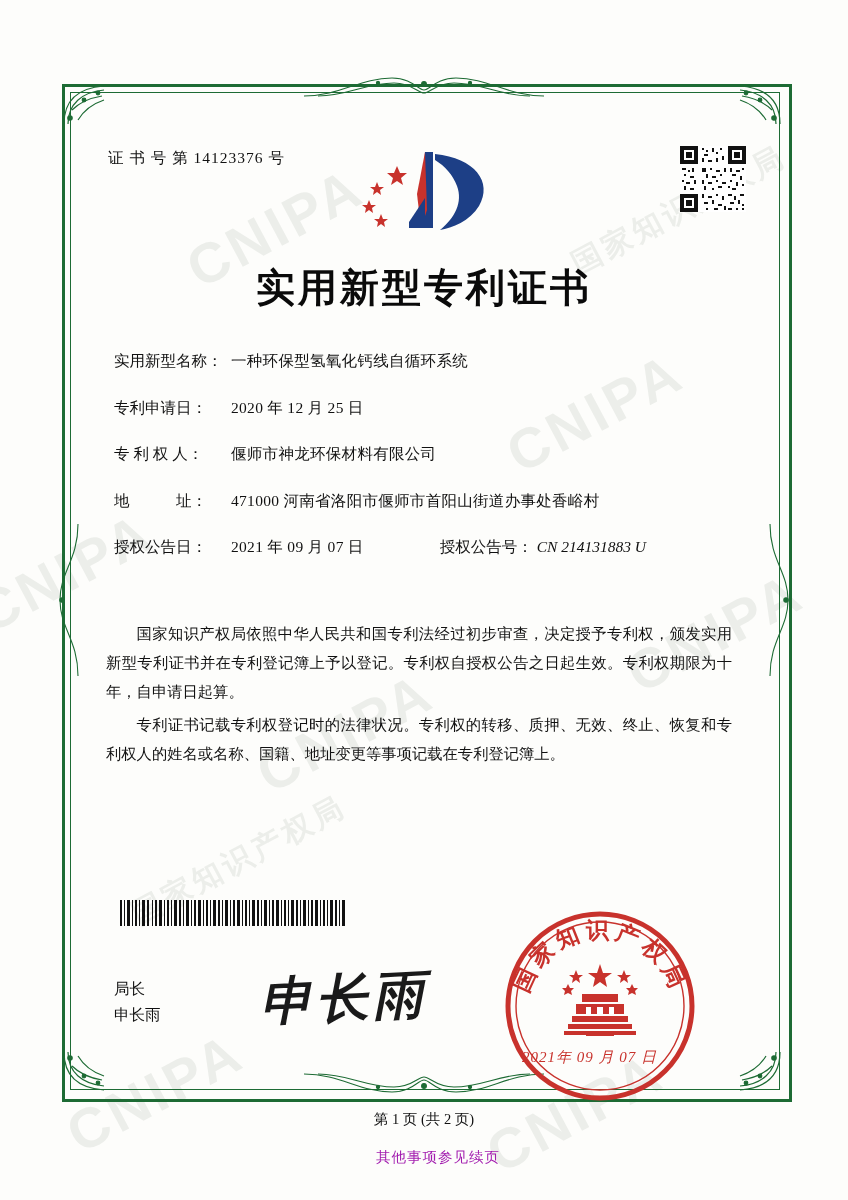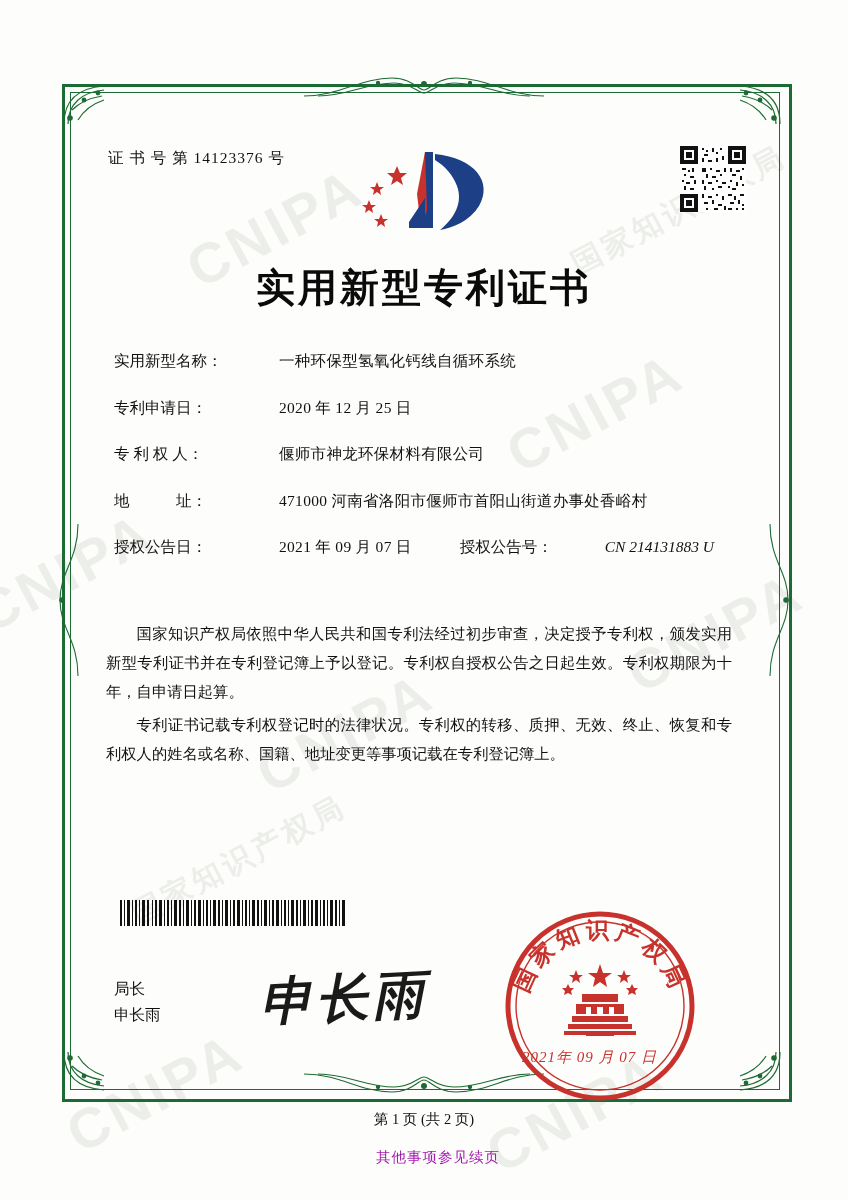--- a/index.html
+++ b/index.html
@@ -120,35 +120,35 @@
     left: 44px;
     right: 40px;
     top: 255px;
   }
   .field-row {
     display: flex;
     align-items: baseline;
     margin-bottom: 25.5px;
     font-size: 15.5px;
     color: #111;
-    gap: 48px;
   }
   .field-label {
     width: 106px;
     flex: 0 0 106px;
     letter-spacing: 0px;
     white-space: nowrap;
   }
   .field-value {
     flex: 1;
     letter-spacing: 0.3px;
     margin-left: 11px;
   }
   .field-row.two-col .field-value { flex: 0 0 auto; }
   .second-label {
+    margin-left: 76px;
     white-space: nowrap;
   }
   .second-value {
     margin-left: 4px;
     white-space: nowrap;
     font-style: italic;
   }
 
   .paragraphs {
     position: absolute;

